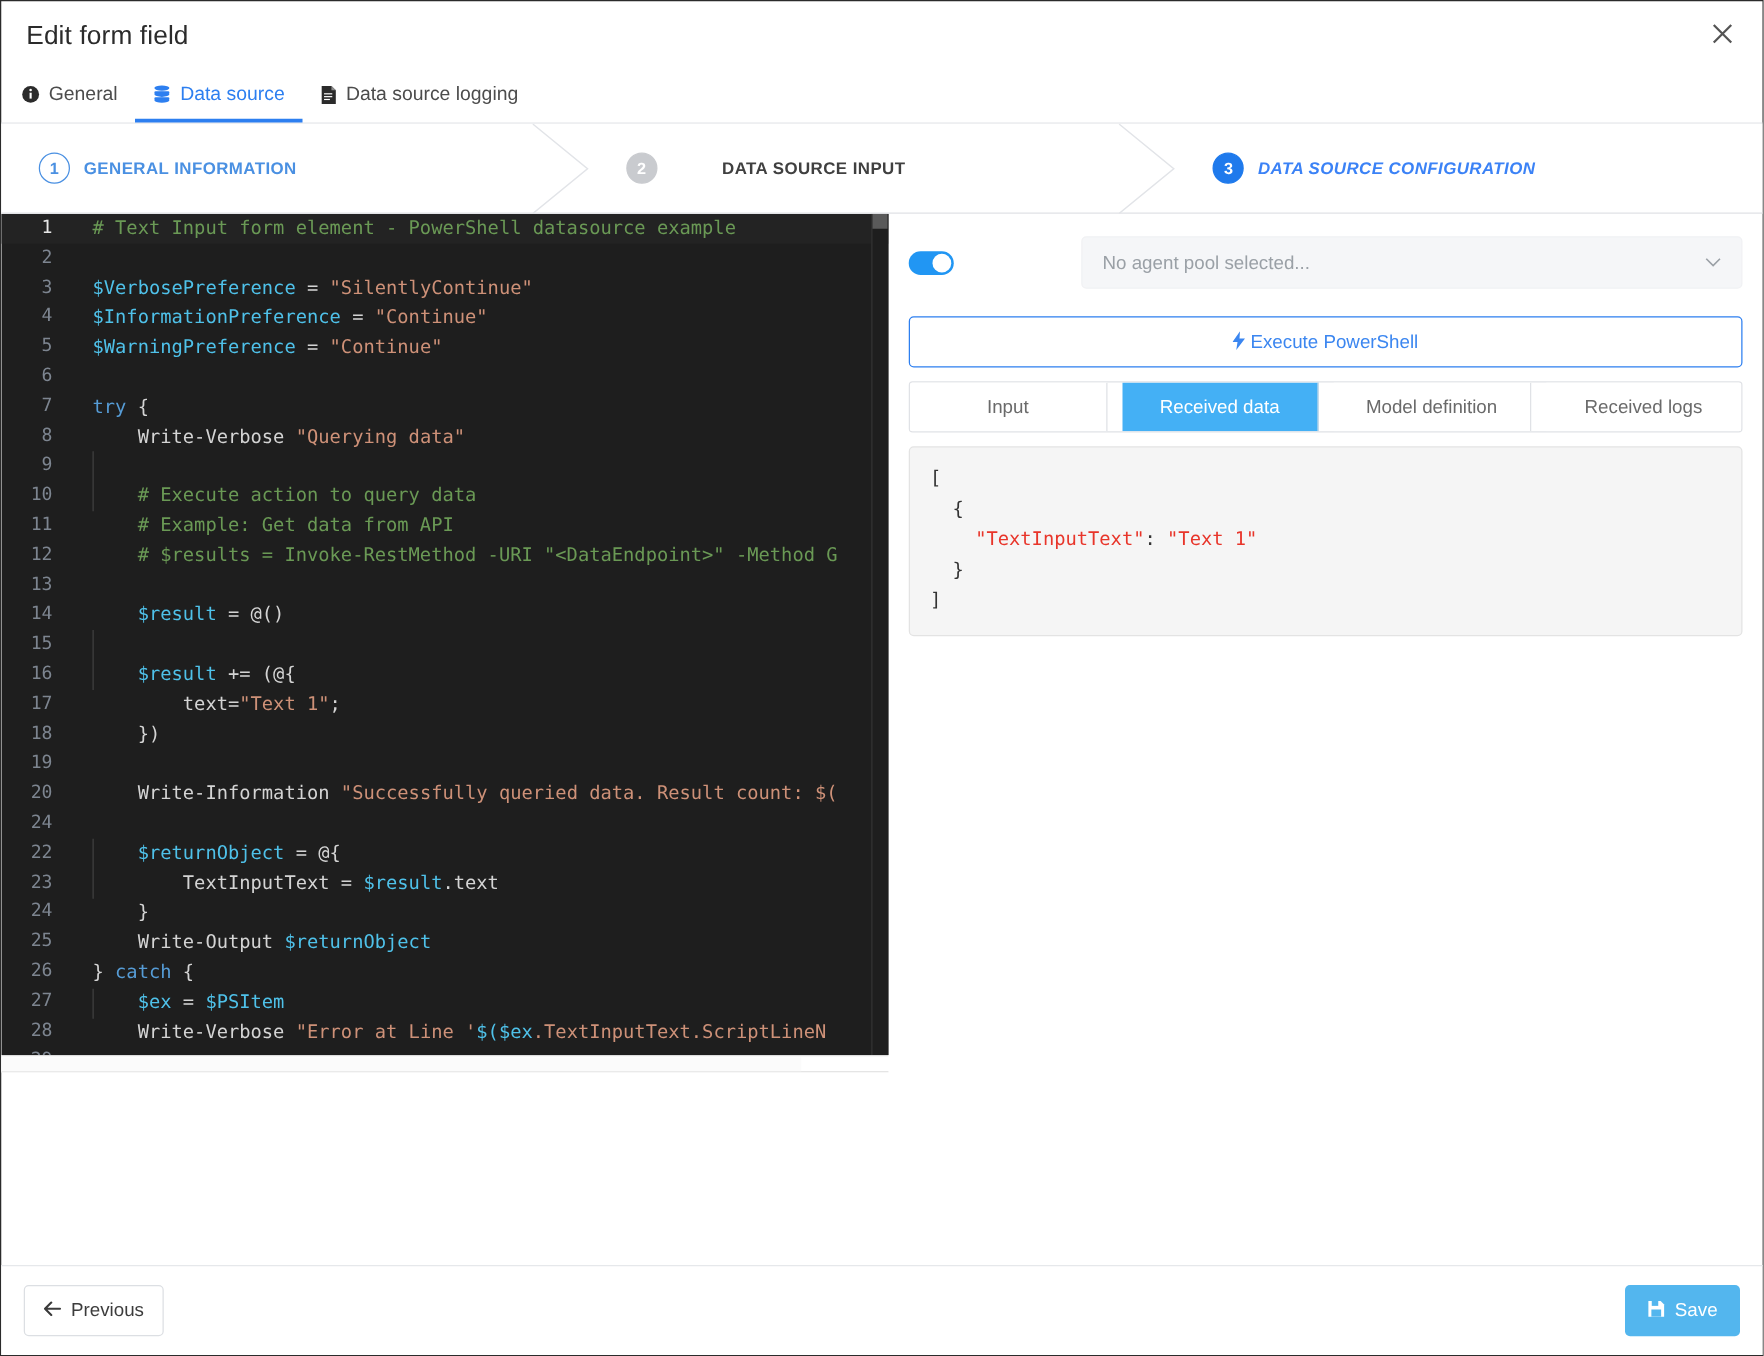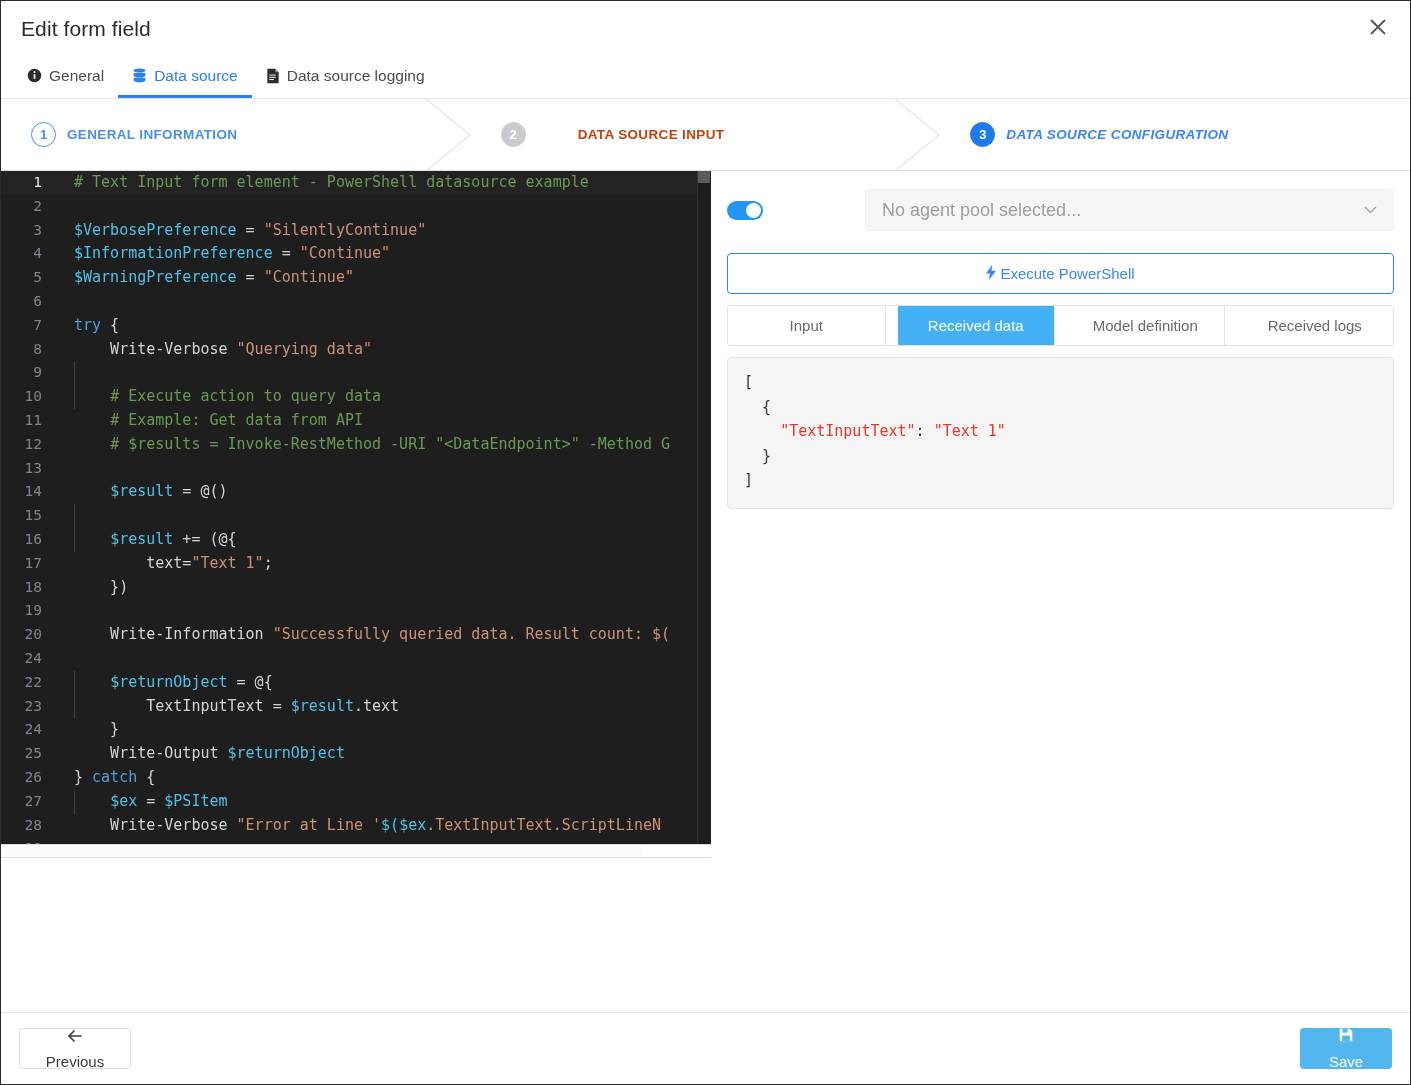--- a/index.html
+++ b/index.html
@@ -44,21 +44,21 @@
   }
   .close-btn svg { display:block; }
 
   
   .tabbar {
     flex: 0 0 43px;
     height: 43px;
     display: flex;
     align-items: stretch;
     border-bottom: 1px solid #e2e4e8;
-    padding-left: 12px;
+    padding-left: 2px;
   }
   .tab {
     display: flex;
     align-items: center;
     gap: 7px;
     padding: 0 14px;
     font-size: 15.5px;
     color: #4c4c4c;
     cursor: pointer;
     position: relative;
@@ -105,21 +105,21 @@
   }
   .step-label {
     font-size: 13.5px;
     font-weight: 700;
     letter-spacing: .35px;
     white-space: nowrap;
   }
   .step.done .step-num { border: 1.5px solid #4a90e2; color: #4a90e2; background: #fff; }
   .step.done .step-label { color: #4a90e2; }
   .step.idle .step-num { background: #c9cbcf; color: #fff; border: 1.5px solid #c9cbcf; }
-  .step.idle .step-label { color: #c2410c; padding-left: 41px; }
+  .step.idle .step-label { color: #404040; padding-left: 41px; }
   .step.current .step-num { background: #1f7aec; color: #fff; border: 1.5px solid #1f7aec; }
   .step.current .step-label { color: #3b82f6; font-style: italic; }
 
   
   .body {
     flex: 1 1 auto;
     position: relative;
     display: block;
     overflow: hidden;
   }
@@ -242,21 +242,21 @@
   .agentpool {
     flex: 1 1 auto;
     height: 42px;
     background: #f5f6f8;
     border: 1px solid #f0f1f3;
     border-radius: 4px;
     display: flex;
     align-items: center;
     padding: 0 16px;
     color: #9aa0a6;
-    font-size: 18px;
+    font-size: 15px;
     cursor: pointer;
     justify-content: space-between;
   }
   .agentpool .chev { color: #9aa0a6; font-size: 12px; }
 
   .autoupdate {
     margin-top: 18px;
     height: 38px;
     background: #f5f6f8;
     display: flex;
@@ -346,36 +346,34 @@
     border: 1px solid #dcdfe3;
     border-radius: 4px;
     background: #fff;
     color: #3c3c3c;
     font-size: 15px;
     display: flex;
     align-items: center;
     justify-content: center;
     gap: 8px;
     cursor: pointer;
-    flex-direction: column;
   }
   .btn-save {
     height: 41px;
     min-width: 92px;
     border: none;
     border-radius: 4px;
     background: #53b6ee;
     color: #fff;
     font-size: 15px;
     display: flex;
     align-items: center;
     justify-content: center;
     gap: 8px;
     cursor: pointer;
-    flex-direction: column;
   }
 </style>
 </head>
 <body>
 
 <div class="dialog">
 
   <div class="dlg-header">
     <div class="dlg-title">Edit form field</div>
     <div class="close-btn">

